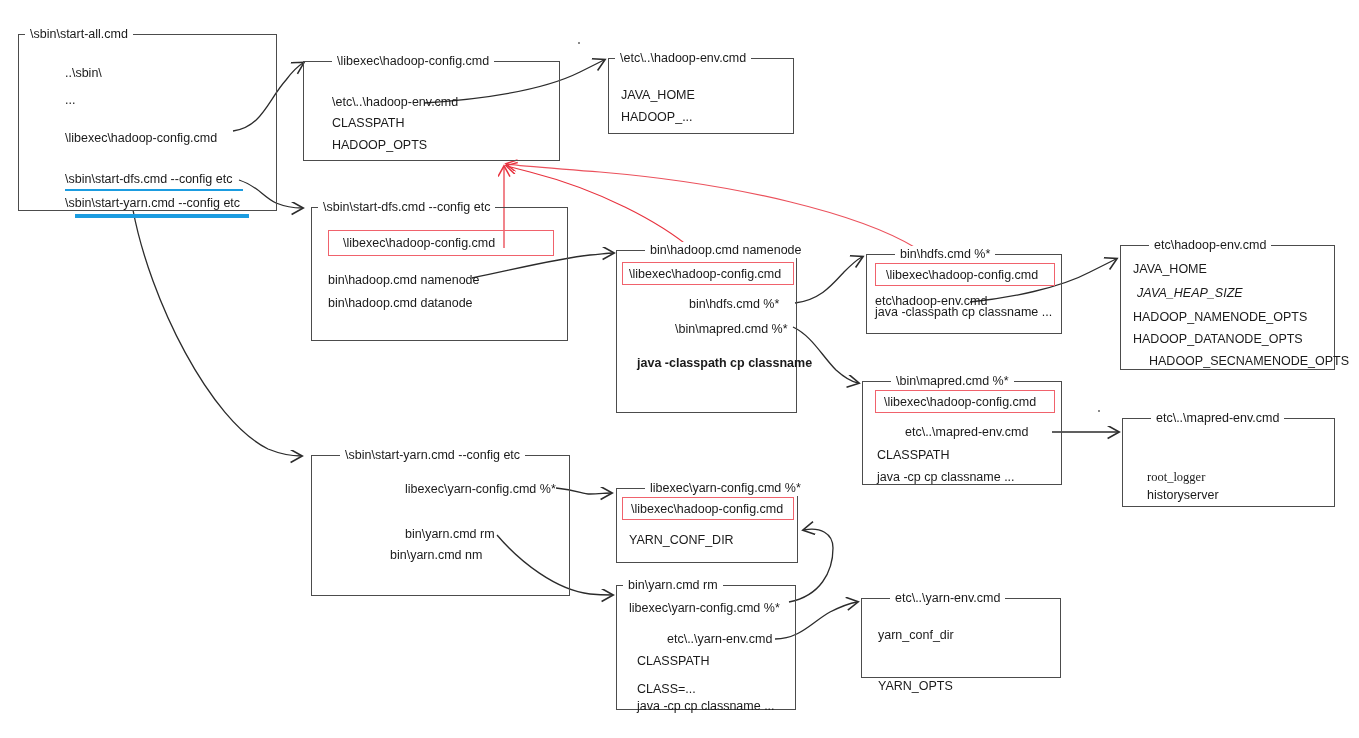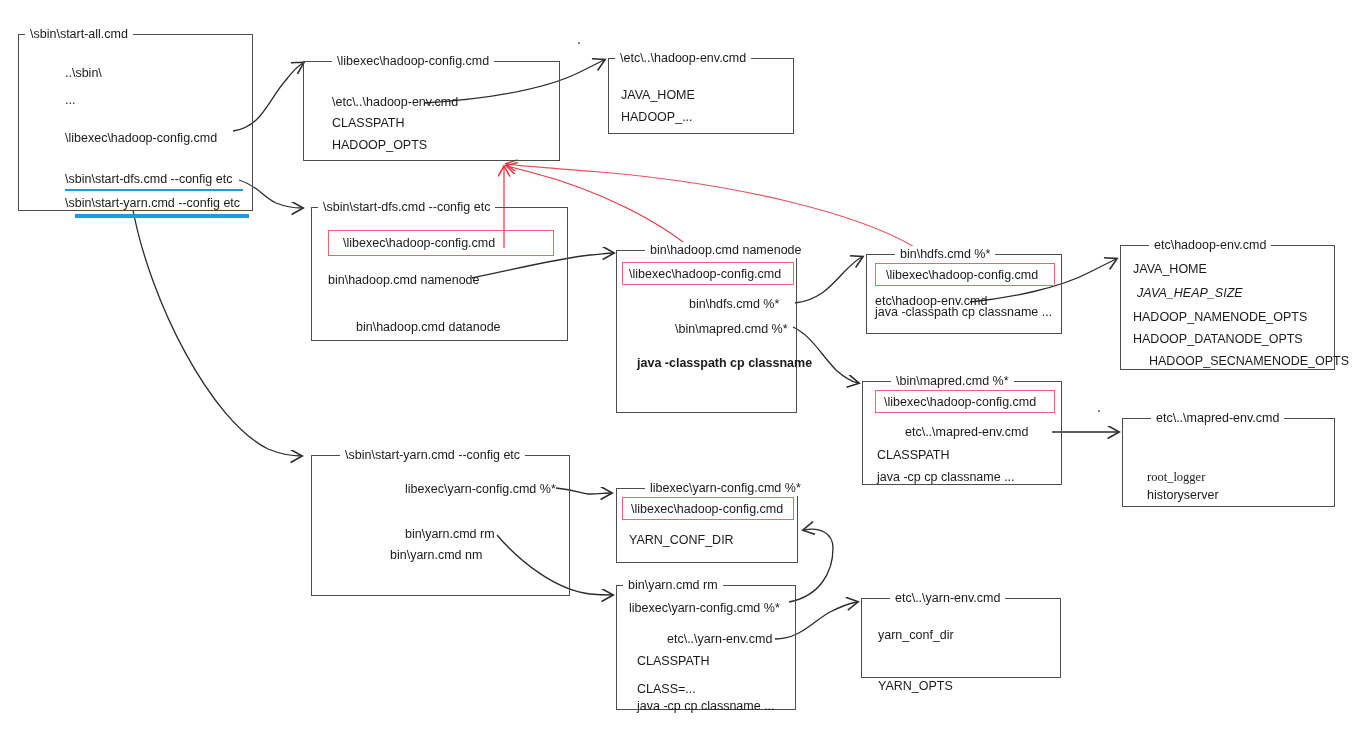--- a/index.html
+++ b/index.html
@@ -114,21 +114,21 @@
       <path d="M775,639 C800,639 812,622 830,612 C842,606 851,603 857,602" marker-end="url(#ah)"></path>
     </g>
 
     <g fill="none" stroke="#e8333f" stroke-width="1.2">
       <path d="M504,248 L504,167" marker-end="url(#ahr)"></path>
       <path d="M693,250 C660,222 600,190 530,172 C518,169 511,167 507,166" marker-end="url(#ahr)"></path>
       <path d="M916,248 C860,214 740,184 600,172 C550,168 518,166 507,164" marker-end="url(#ahr)" stroke-opacity="0.85"></path>
     </g>
   </svg>
 
-  <div class="gbox" style="left:18px;top:34px;width:235px;height:177px;">
+  <div class="gbox" style="left:18px;top:34px;width:259px;height:177px;">
     <span class="cap left">\sbin\start-all.cmd</span>
     <span class="row" style="left:46px;top:31px;">..\sbin\</span>
     <span class="row" style="left:46px;top:58px;">...</span>
     <span class="row" style="left:46px;top:96px;">\libexec\hadoop-config.cmd</span>
     <span class="row" style="left:46px;top:137px;">\sbin\start-dfs.cmd --config etc</span>
     <span class="row" style="left:46px;top:161px;">\sbin\start-yarn.cmd --config etc</span>
     <i class="bluethin" style="left:46px;top:154px;width:178px;"></i>
     <i class="bluethick" style="left:56px;top:179px;width:174px;"></i>
   </div>
 
@@ -144,21 +144,21 @@
     <span class="row" style="left:12px;top:29px;">JAVA_HOME</span>
     <span class="row" style="left:12px;top:51px;">HADOOP_...</span>
   </div>
 
   <div class="gbox" style="left:311px;top:207px;width:257px;height:134px;">
     <span class="cap left">\sbin\start-dfs.cmd --config etc</span>
     <div class="redbox" style="left:16px;top:22px;width:226px;height:26px;">
       <span>\libexec\hadoop-config.cmd</span>
     </div>
     <span class="row" style="left:16px;top:65px;">bin\hadoop.cmd namenode</span>
-    <span class="row" style="left:16px;top:112px;margin-left:28px;">bin\hadoop.cmd datanode</span>
+    <span class="row" style="left:16px;top:88px;">bin\hadoop.cmd datanode</span>
   </div>
 
   <div class="gbox" style="left:616px;top:250px;width:181px;height:163px;">
     <span class="cap mid">bin\hadoop.cmd namenode</span>
     <div class="redbox" style="left:5px;top:11px;width:172px;height:23px;">
       <span style="padding-left:6px;">\libexec\hadoop-config.cmd</span>
     </div>
     <span class="row" style="left:72px;top:46px;">bin\hdfs.cmd %*</span>
     <span class="row" style="left:58px;top:71px;">\bin\mapred.cmd %*</span>
     <span class="row" style="left:20px;top:105px;font-weight:bold;">java -classpath cp classname</span>

